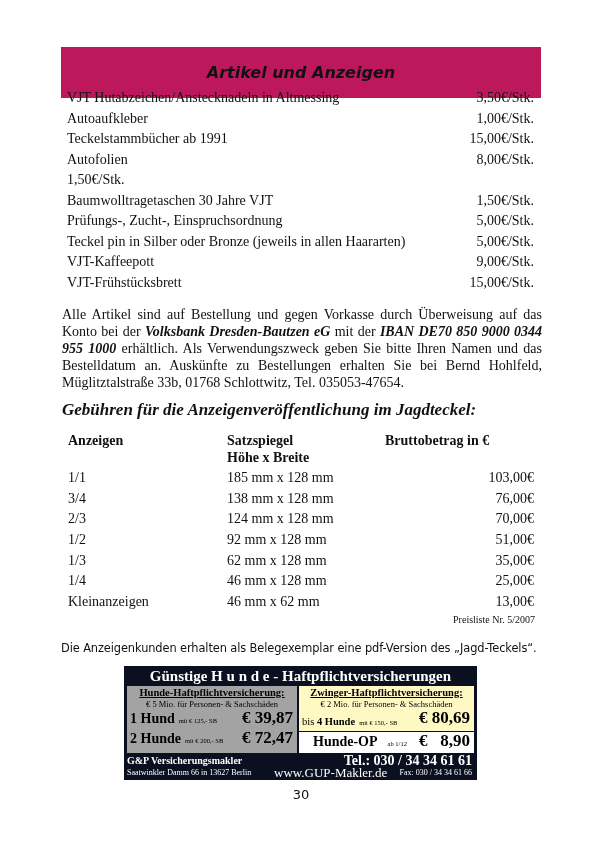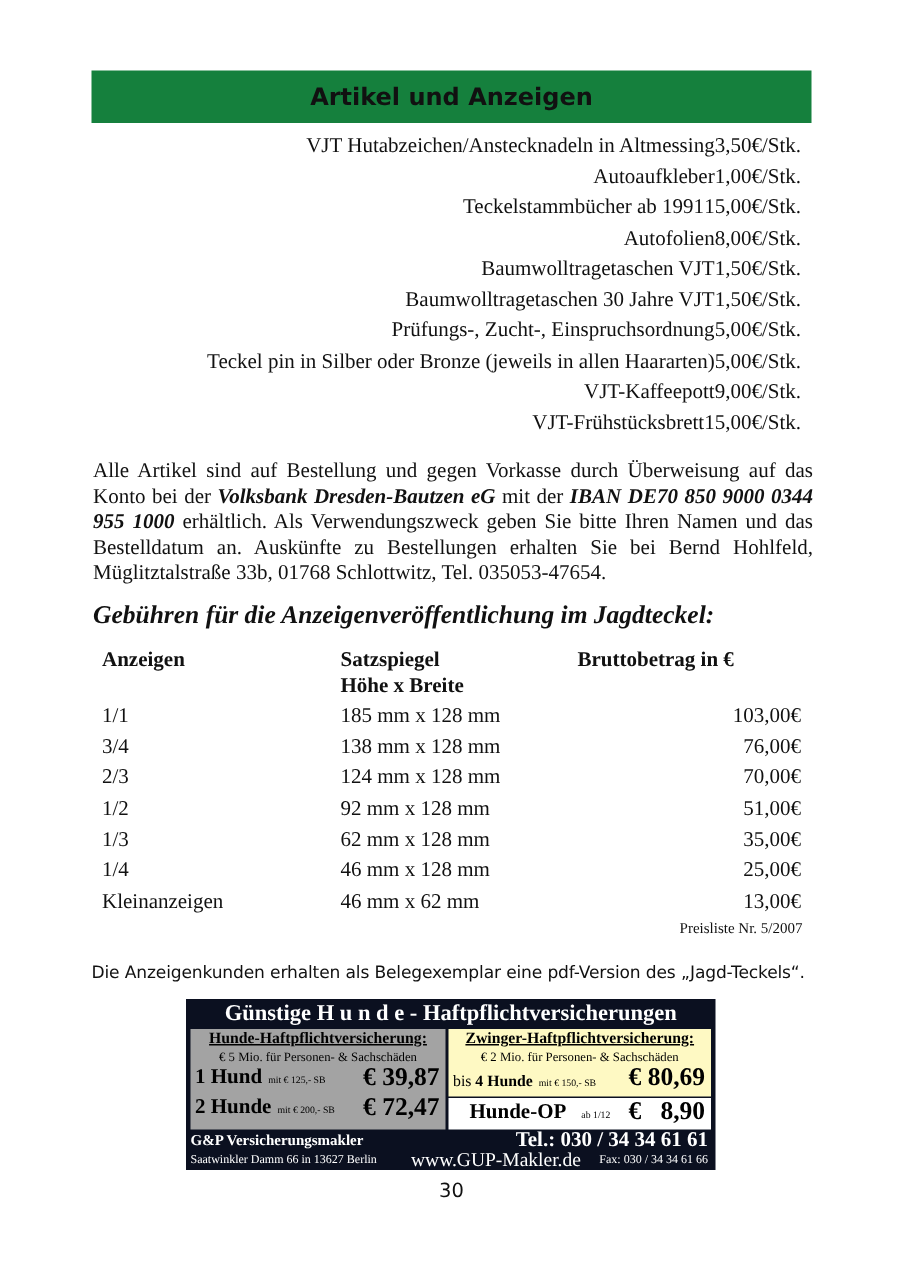--- a/index.html
+++ b/index.html
@@ -1,30 +1,30 @@
 <!DOCTYPE html>
 <html><head>
 <meta charset="utf-8">
 <style>
   * { box-sizing: border-box; margin: 0; padding: 0; }
   html, body { width: 602px; height: 845px; background: #ffffff; }
   body { position: relative; overflow: hidden; font-family: "Liberation Serif", serif; color: #111; }
 
   .header-band {
-    position: absolute; left: 61px; top: 47px; width: 480px; height: 35px;
-    background: #15803d;
-    display: flex; align-items: center; justify-content: center;
+    position: absolute; left: 61px; top: 47px; width: 480px; height: 51px;
+    background: #be185d;
+    display: flex; align-items: center; justify-content: center; font-style: italic;
   }
   .header-band span {
     font-family: "DejaVu Sans", sans-serif; font-weight: bold; font-size: 16px; color: #111;
   }
 
   .articles { position: absolute; left: 67px; top: 88px; width: 467px; }
   .article-row {
-    display: flex; justify-content: flex-end; align-items: baseline;
+    display: flex; justify-content: space-between; align-items: baseline;
     height: 20.5px; font-size: 14px; line-height: 20px;
   }
 
   .para {
     position: absolute; left: 62px; top: 306px; width: 480px;
     font-size: 14px; line-height: 17px; text-align: justify;
   }
   .para .bi { font-weight: bold; font-style: italic; margin-top: 44px; }
 
   .fees-title {
@@ -105,21 +105,20 @@
     </div>
     <div class="article-row">
       <span>Teckelstammbücher ab 1991</span>
       <span>15,00€/Stk.</span>
     </div>
     <div class="article-row">
       <span>Autofolien</span>
       <span>8,00€/Stk.</span>
     </div>
     <div class="article-row">
-      <span>Baumwolltragetaschen VJT</span>
       <span>1,50€/Stk.</span>
     </div>
     <div class="article-row">
       <span>Baumwolltragetaschen 30 Jahre VJT</span>
       <span>1,50€/Stk.</span>
     </div>
     <div class="article-row">
       <span>Prüfungs-, Zucht-, Einspruchsordnung</span>
       <span>5,00€/Stk.</span>
     </div>

